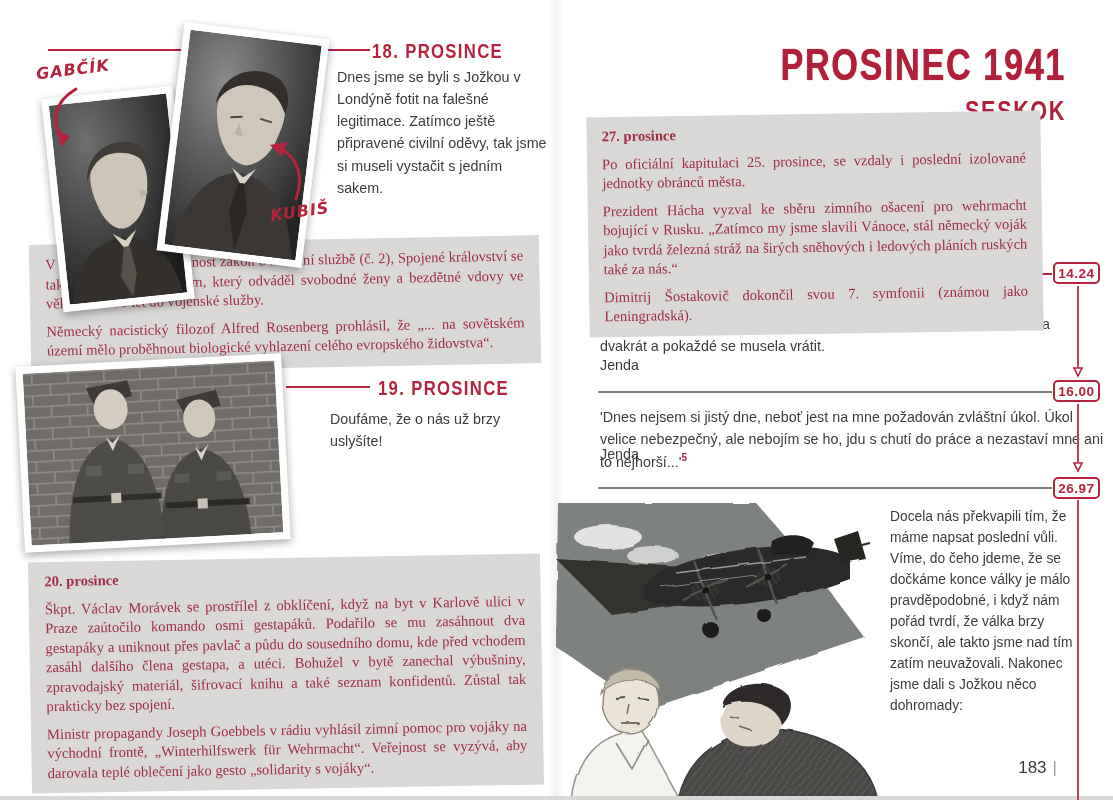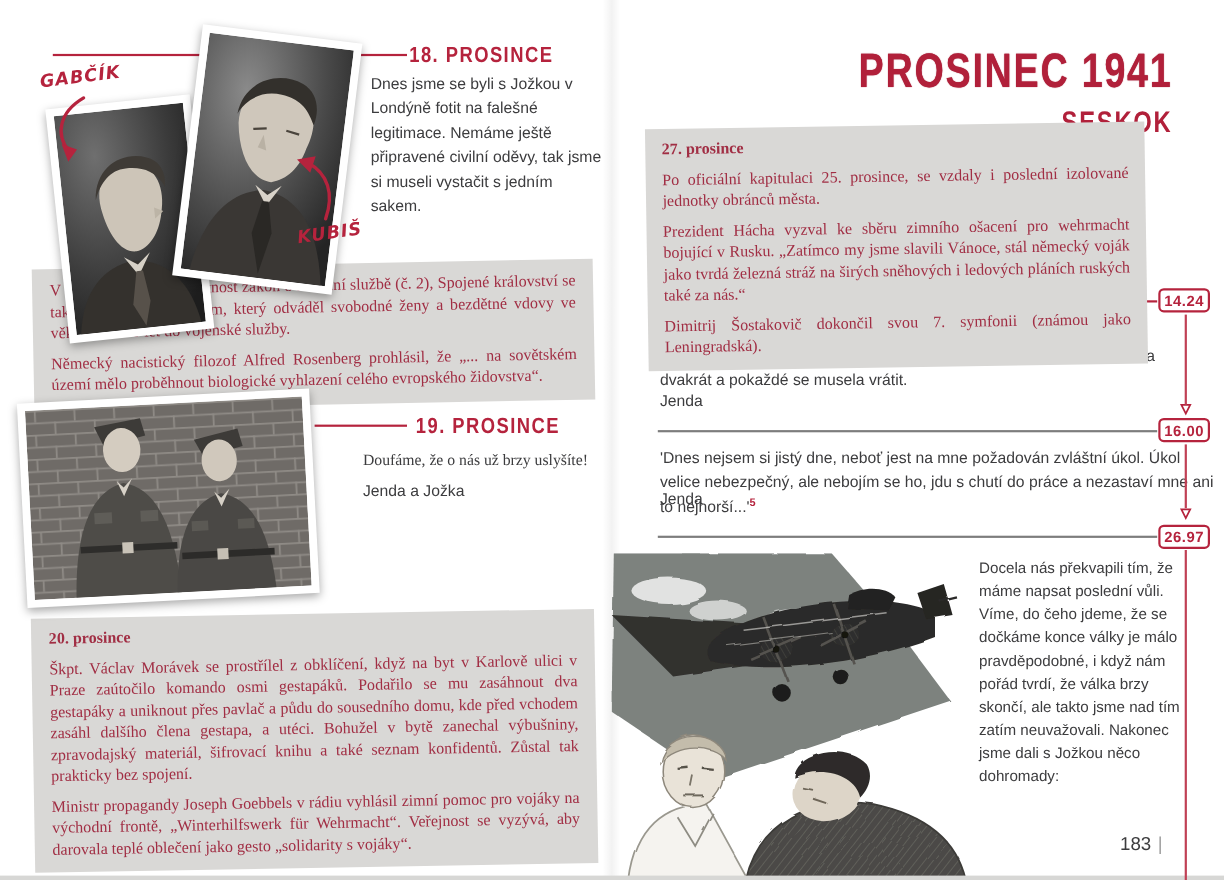--- a/index.html
+++ b/index.html
@@ -115,21 +115,21 @@
     <polygon points="10,45 24,50 16,61" fill="#b5233d"></polygon>
   </svg>
 
   <div class="abs hand-label" style="left:270px;top:202px;transform:rotate(-8deg);z-index:4;">KUBIŠ</div>
   <svg class="abs" style="left:258px;top:140px;z-index:4;" width="46" height="62" viewBox="0 0 46 62">
     <path d="M38,59 C46,36 40,18 22,8" fill="none" stroke="#b5233d" stroke-width="3" stroke-linecap="round"></path>
     <polygon points="29,2 12,5 24,17" fill="#b5233d"></polygon>
   </svg>
 
   <div class="abs sec-head" style="left:372px;top:40px;">18. PROSINCE</div>
-  <div class="abs body-copy" style="left:337px;top:66px;width:212px;">Dnes jsme se byli s Jožkou v Londýně fotit na falešné legitimace. Nemáme ještě připravené civilní oděvy, tak jsme si museli vystačit s jedním sakem.</div>
+  <div class="abs body-copy" style="left:337px;top:66px;width:212px;">Dnes jsme se byli s Jožkou v Londýně fotit na falešné legitimace. Zatímco ještě připravené civilní oděvy, tak jsme si museli vystačit s jedním sakem.</div>
 
   <div class="abs news-box" style="left:30px;top:240px;width:478px;padding:11px 16px;transform:rotate(-1.1deg);z-index:1;">
     <p>V Británii vstoupil v platnost zákon o národní službě (č. 2), Spojené království se tak stalo prvním národem, který odváděl svobodné ženy a bezdětné vdovy ve věku 20 až 30 let do vojenské služby.</p>
     <p>Německý nacistický filozof Alfred Rosenberg prohlásil, že „... na sovětském území mělo proběhnout biologické vyhlazení celého evropského židovstva“.</p>
   </div>
 
   <div class="abs photo" style="left:20px;top:360px;transform:rotate(-3deg);z-index:2;">
     <svg width="252" height="172" viewBox="0 0 252 172">
       <defs>
         <pattern id="bricks" width="36" height="22" patternUnits="userSpaceOnUse">
@@ -162,22 +162,21 @@
         <path d="M168,82 L174,96 L182,80 L174,88 Z" fill="#d6d0c6"></path>
         <rect x="146" y="108" width="15" height="9" fill="#5b5954"></rect>
         <rect x="188" y="108" width="15" height="9" fill="#5b5954"></rect>
       </g>
     </svg>
   </div>
 
   <div class="abs red-rule" style="left:286px;top:386px;width:84px;z-index:1;"></div>
   <div class="abs sec-head" style="left:378px;top:377px;">19. PROSINCE</div>
   <div class="abs" style="left:330px;top:408px;width:220px;">
-    <p class="body-copy" style="margin:0 0 6px 0;font-family:Liberation Serif, serif;">Doufáme, že o nás už brzy uslyšíte!</p>
-    <p class="body-copy" style="margin:0;">Jenda a Jožka</p>
+    <p class="body-copy" style="margin:0 0 6px 0;">Doufáme, že o nás už brzy uslyšíte!</p>
   </div>
 
   <div class="abs news-box" style="left:30px;top:558px;width:480px;padding:10px 16px;transform:rotate(-1deg);z-index:1;">
     <p class="news-head">20. prosince</p>
     <p>Škpt. Václav Morávek se prostřílel z obklíčení, když na byt v Karlově ulici v Praze zaútočilo komando osmi gestapáků. Podařilo se mu zasáhnout dva gestapáky a uniknout přes pavlač a půdu do sousedního domu, kde před vchodem zasáhl dalšího člena gestapa, a utéci. Bohužel v bytě zanechal výbušniny, zpravodajský materiál, šifrovací knihu a také seznam konfidentů. Zůstal tak prakticky bez spojení.</p>
     <p>Ministr propagandy Joseph Goebbels v rádiu vyhlásil zimní pomoc pro vojáky na východní frontě, „Winterhilfswerk für Wehrmacht“. Veřejnost se vyzývá, aby darovala teplé oblečení jako gesto „solidarity s vojáky“.</p>
   </div>
 
   <div class="abs footer" style="left:48px;top:758px;">
     <span class="yr">1941</span><span class="sep">|</span><span class="pg">182</span>

